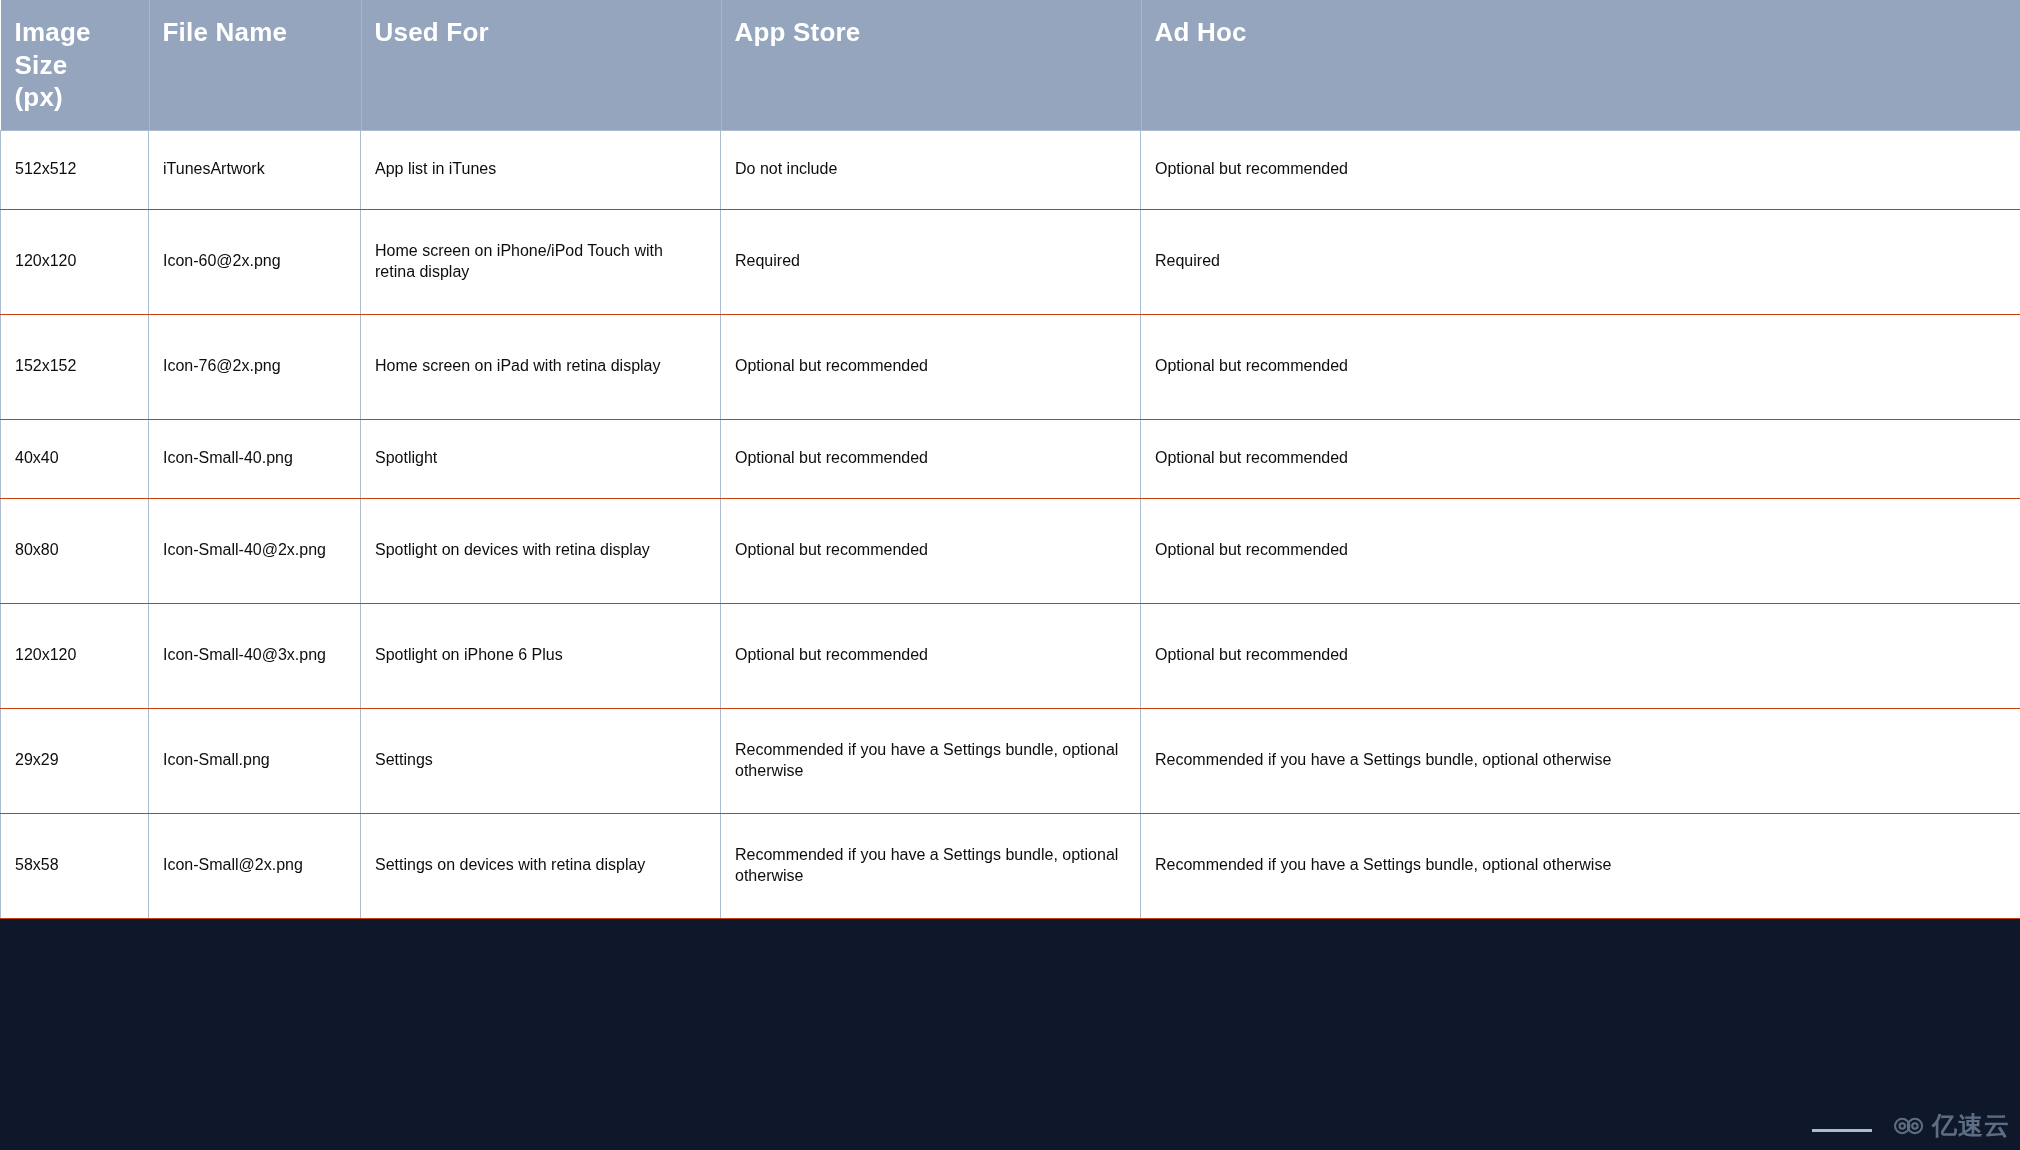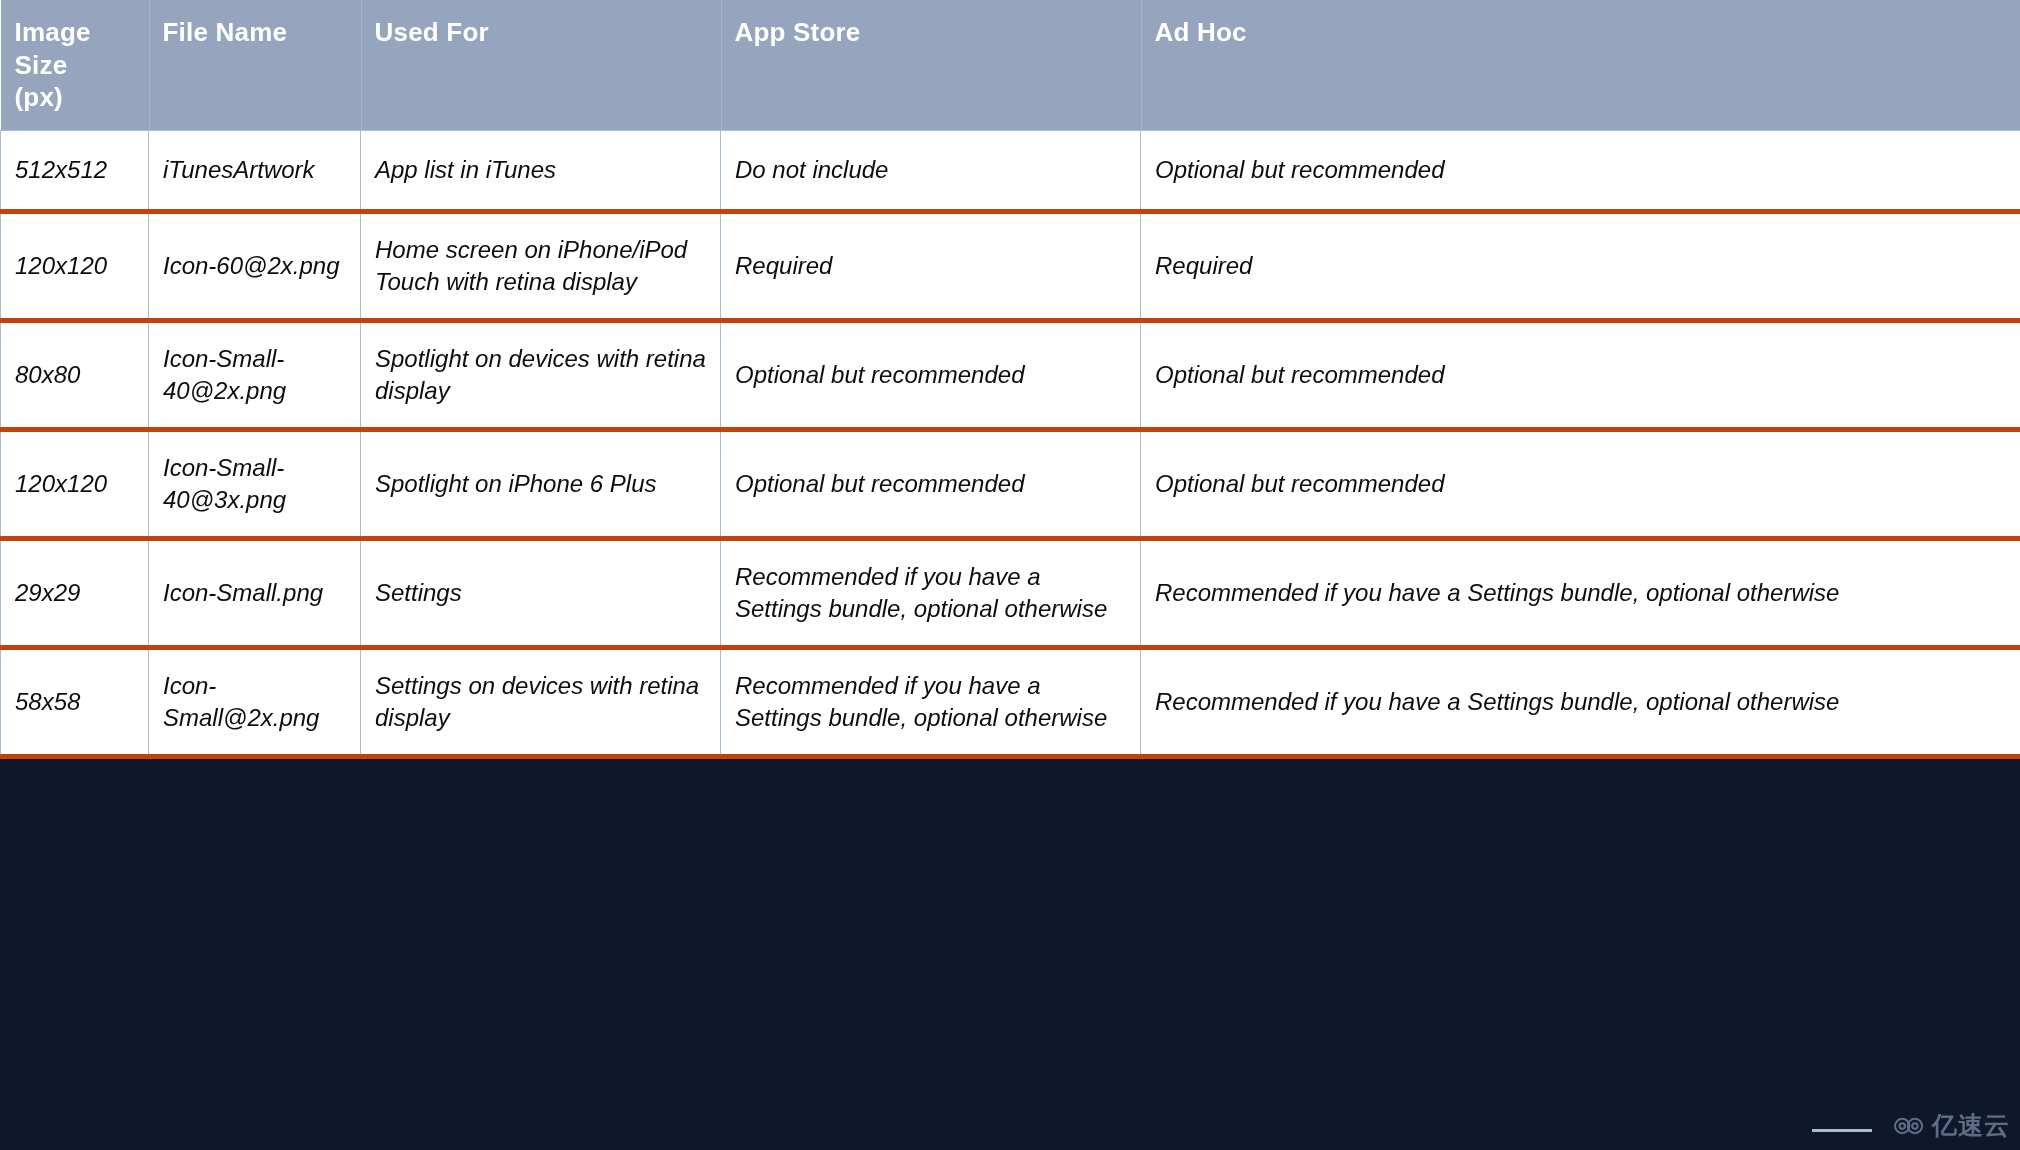--- a/index.html
+++ b/index.html
@@ -42,31 +42,30 @@
     padding: 16px 14px 16px 14px;
     height: 72px;
     border: none;
     line-height: 1.25;
     letter-spacing: 0.2px;
   }
   thead th.cell-sep {
     box-shadow: inset 1px 0 0 #a8b6ca;
   }
   tbody td {
-    font-size: 24px;
+    font-size: 16px;
     color: #0d0d0d;
     text-align: left;
     vertical-align: middle;
     padding: 14px 14px 14px 14px;
     border-top: 1px solid #a9bdd0;
-    border-bottom: 5px solid #c2410c;
+    border-bottom: 1px solid #c2410c;
     border-right: 1px solid #a9bdd0;
     line-height: 1.3;
     background: #ffffff;
-    font-style: italic;
   }
   tbody td.first-col {
     border-left: 1px solid #a9bdd0;
     border-right: 1px solid #a9bdd0;
   }
   tbody td.last-col {
     border-right: none;
   }
   tbody tr.r-tall td { height: 76px; }
   tbody tr.r-short td { height: 50px; }
@@ -137,20 +136,34 @@
           <td class="last-col">Optional but recommended</td>
         </tr>
         <tr class="r-tall">
           <td class="first-col">120x120</td>
           <td>Icon-60@2x.png</td>
           <td>Home screen on iPhone/iPod Touch with retina display</td>
           <td>Required</td>
           <td class="last-col">Required</td>
         </tr>
         <tr class="r-tall">
+          <td class="first-col">152x152</td>
+          <td>Icon-76@2x.png</td>
+          <td>Home screen on iPad with retina display</td>
+          <td>Optional but recommended</td>
+          <td class="last-col">Optional but recommended</td>
+        </tr>
+        <tr class="r-short">
+          <td class="first-col">40x40</td>
+          <td>Icon-Small-40.png</td>
+          <td>Spotlight</td>
+          <td>Optional but recommended</td>
+          <td class="last-col">Optional but recommended</td>
+        </tr>
+        <tr class="r-tall">
           <td class="first-col">80x80</td>
           <td>Icon-Small-40@2x.png</td>
           <td>Spotlight on devices with retina display</td>
           <td>Optional but recommended</td>
           <td class="last-col">Optional but recommended</td>
         </tr>
         <tr class="r-tall">
           <td class="first-col">120x120</td>
           <td>Icon-Small-40@3x.png</td>
           <td>Spotlight on iPhone 6 Plus</td>

